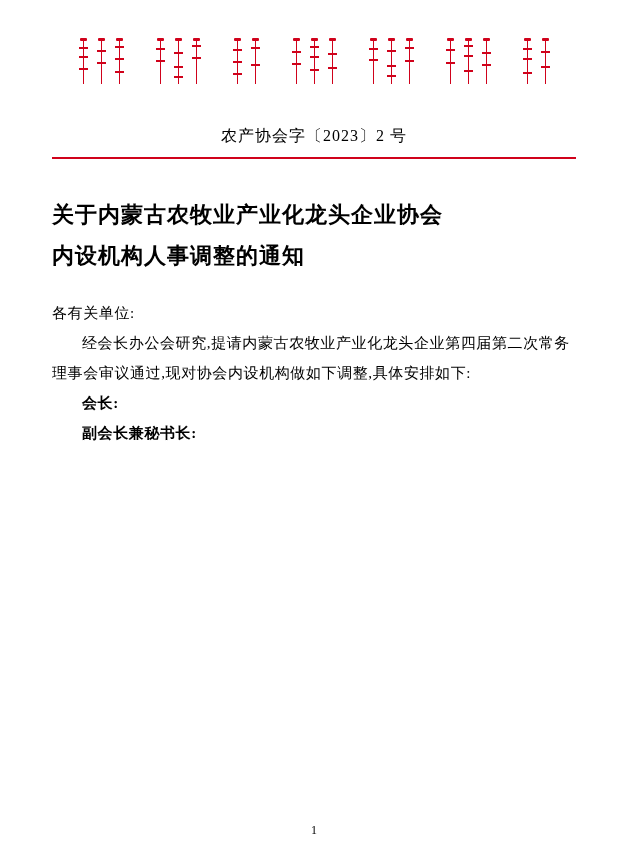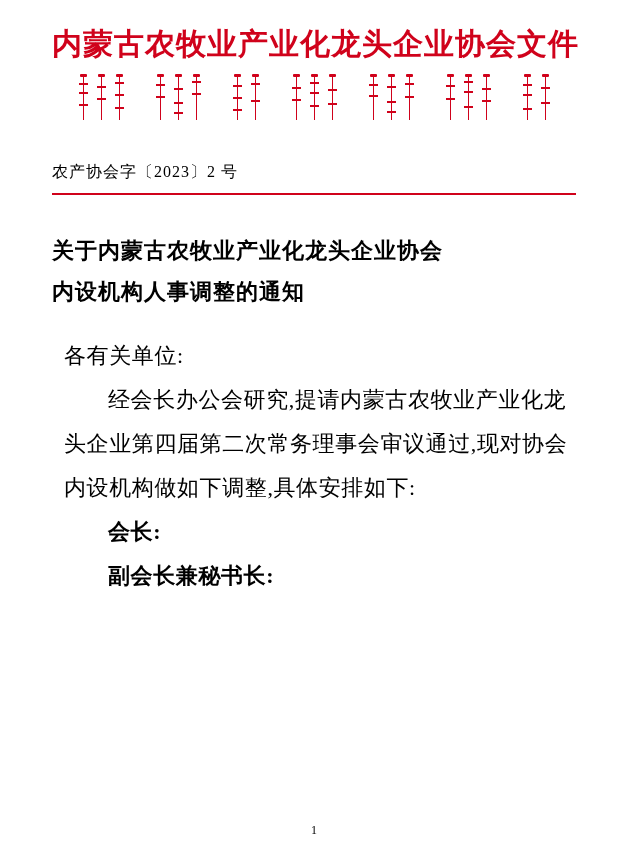--- a/index.html
+++ b/index.html
@@ -72,20 +72,21 @@
     width: 7px;
     height: 3px;
     background: #d0021b;
     border-radius: 1px;
   }
   .mong-gap { width: 14px; }
 
   
   .docnum-wrap {
     margin-top: 36px;
+    text-align: center;
   }
   .docnum {
     font-size: 16px;
     letter-spacing: 1px;
     color: #000;
   }
   .red-rule {
     margin: 10px 0 0 0;
     height: 2px;
     background: #d0021b;
@@ -97,24 +98,23 @@
     margin-top: 36px;
     font-weight: bold;
     font-size: 22px;
     line-height: 1.85;
     letter-spacing: 1px;
   }
 
   
   .body-text {
     margin-top: 22px;
-    font-size: 22px;
+    font-size: 15px;
     line-height: 2.0;
     letter-spacing: 0.6px;
-    margin-left: 12px;
   }
   .p-flat { text-indent: 0; }
   .p-indent { text-indent: 2em; }
   .p-sub { text-indent: 2em; }
   .bold { font-weight: bold; }
 
   
   .page-number {
     position: absolute;
     bottom: 16px;
@@ -124,21 +124,20 @@
     font-size: 12px;
     color: #000;
   }
 </style>
 </head>
 <body>
 
 <div class="page">
 
   <div class="masthead">
-    <div class="masthead-title">内蒙古农牧业产业化龙头企业协会文件</div>
 
     <div class="masthead-mongolian">
 
       <div class="mong-col">
           <span class="stem"></span>
           <span class="head"></span>
           <span class="tick" style="top:9px"></span>
           <span class="tick" style="top:18px"></span>
           <span class="tick" style="top:30px"></span>
         </div>

